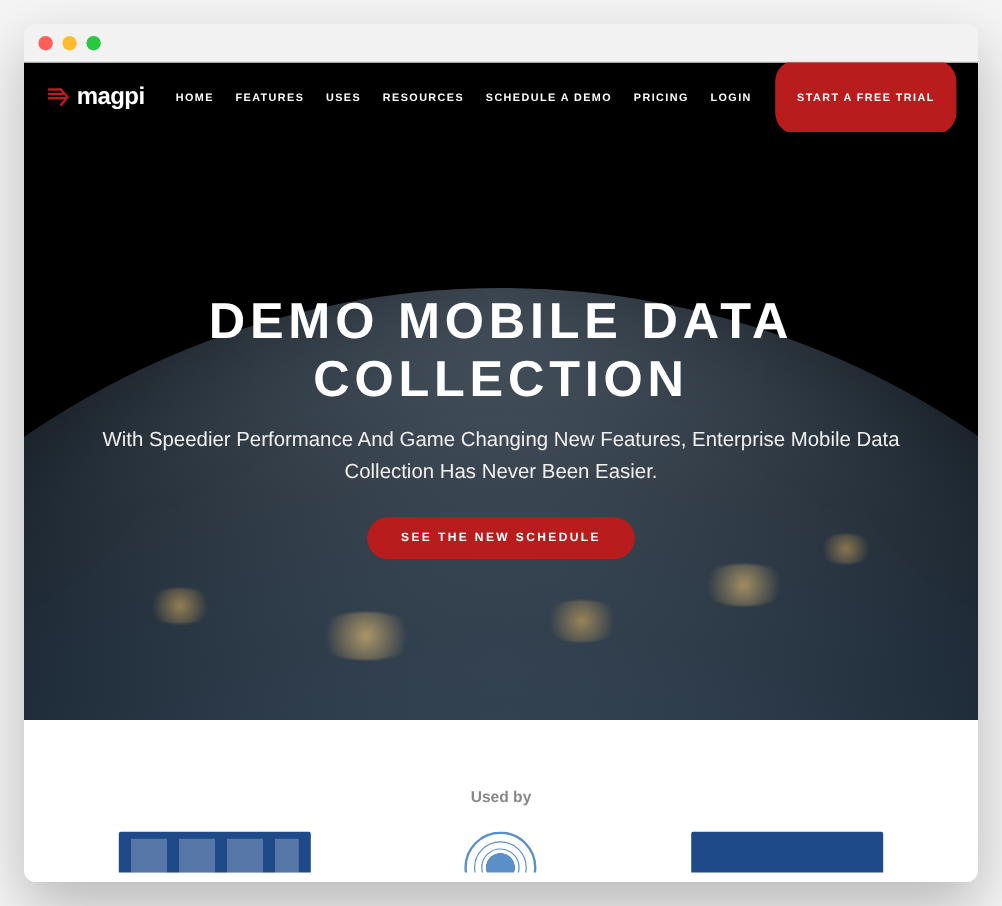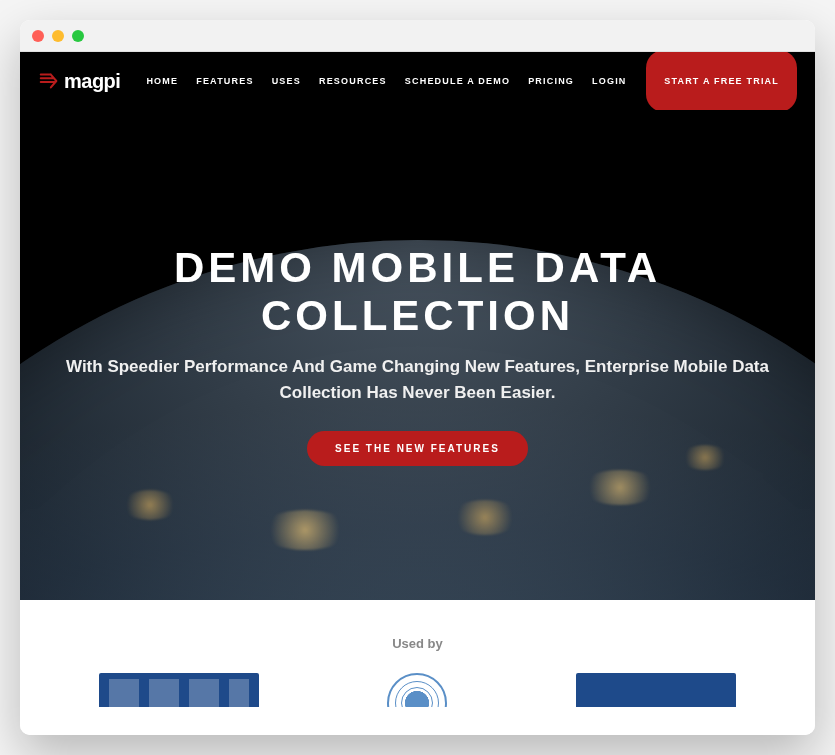--- a/index.html
+++ b/index.html
@@ -128,42 +128,42 @@
 }
 .hero-title {
   font-size:42px;
   font-weight:800;
   letter-spacing:4px;
   line-height:1.15;
   margin-bottom:14px;
 }
 .hero-sub {
   font-size:17px;
-  font-weight:700;
+  font-weight:400;
   line-height:1.5;
   margin-bottom:26px;
   color:#f0f0f0;
 }
 .hero-cta {
   display:inline-block;
   background:#b91c1c;
   color:#fff;
   font-size:10px;
   font-weight:700;
   letter-spacing:2px;
   padding:12px 28px;
   border-radius:22px;
   cursor:pointer;
 }
 
 .used-by {
   background:#fff;
   flex:1;
   text-align:center;
-  padding-top:36px;
+  padding-top:56px;
 }
 .used-by-label {
   color:#888;
   font-size:13px;
   font-weight:600;
   margin-bottom:22px;
 }
 .logo-row {
   display:flex;
   justify-content:space-around;
@@ -246,21 +246,21 @@
       <div class="lights">
         <div class="light-cluster lc1"></div>
         <div class="light-cluster lc2"></div>
         <div class="light-cluster lc3"></div>
         <div class="light-cluster lc4"></div>
         <div class="light-cluster lc5"></div>
       </div>
       <div class="hero-text">
         <div class="hero-title">DEMO MOBILE DATA COLLECTION</div>
         <div class="hero-sub">With Speedier Performance And Game Changing New Features, Enterprise Mobile Data Collection Has Never Been Easier.</div>
-        <div class="hero-cta">SEE THE NEW FEATURES</div>
+        <div class="hero-cta">SEE THE NEW SCHEDULE</div>
       </div>
     </div>
 
     <div class="used-by">
       <div class="used-by-label">Used by</div>
       <div class="logo-row">
         <div class="client-logo cdc"></div>
         <div class="client-logo who">
           <div class="who-emblem"></div>
         </div>

